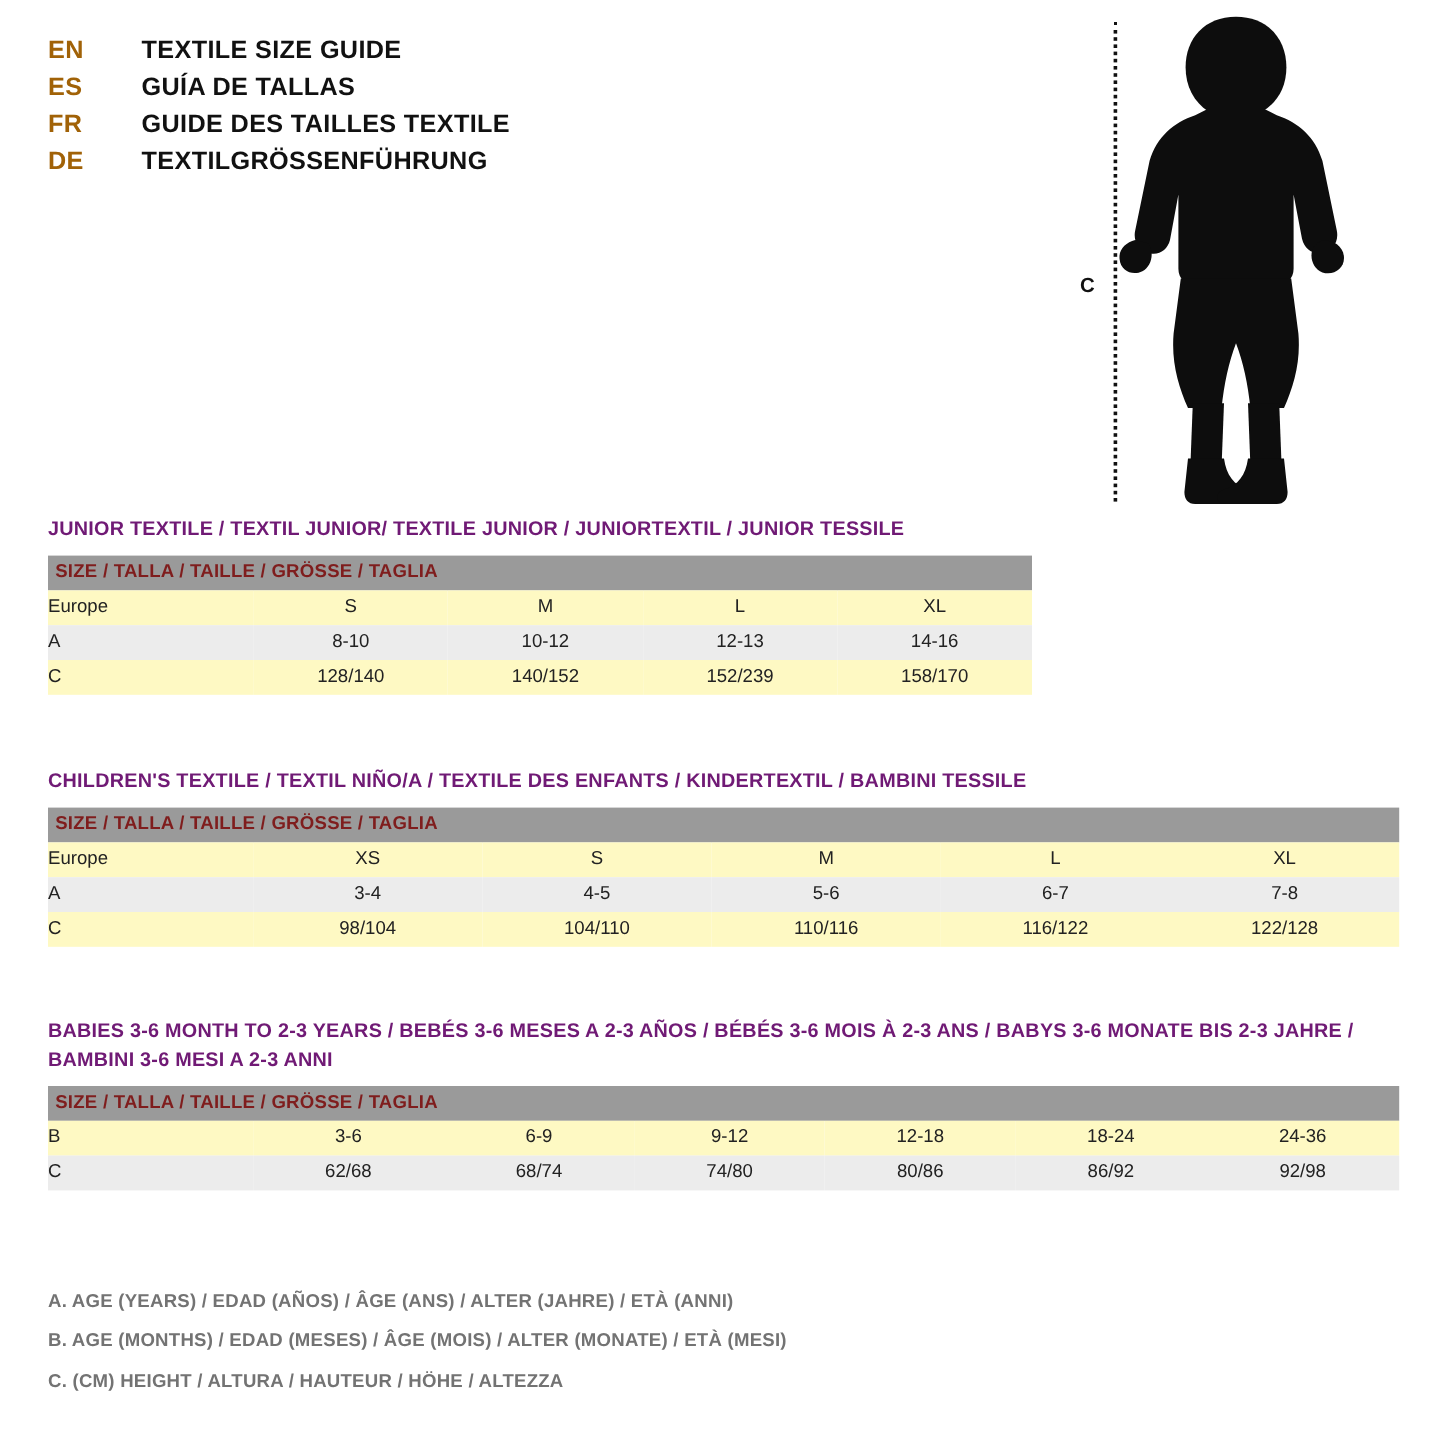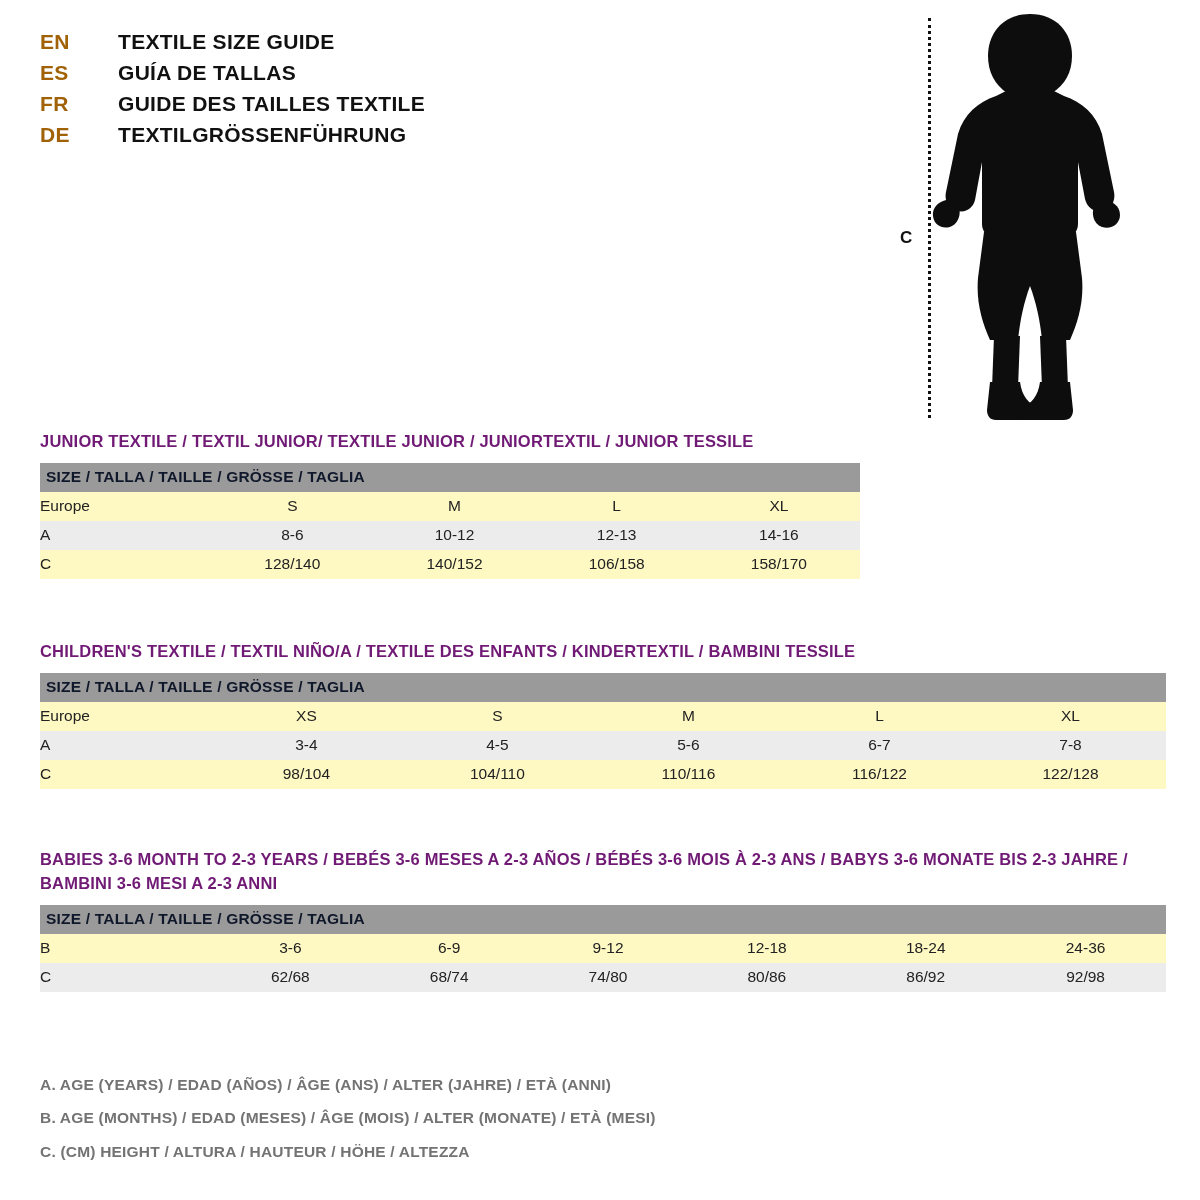--- a/index.html
+++ b/index.html
@@ -97,21 +97,21 @@
     color: #222;
   }
   table.size-table td {
     padding: 0;
     height: 29px;
     vertical-align: middle;
     white-space: nowrap;
   }
   .hdr-band td {
     background: #9a9a9a;
-    color: #0f172a;
+    color: #7f1d1d;
     font-weight: bold;
     font-size: 15.5px;
     letter-spacing: 0.2px;
     height: 27px;
   }
   .hdr-band .label-cell {
     padding-left: 6px;
   }
   .row-white td { background: #fef9c3; }
   .row-gray td  { background: #ececec; }
@@ -208,30 +208,30 @@
       </tr>
       <tr class="row-white">
         <td class="label-cell" style="width:170px;">Europe</td>
         <td class="val-cell" style="width:161px;">S</td>
         <td class="val-cell" style="width:161px;">M</td>
         <td class="val-cell" style="width:161px;">L</td>
         <td class="val-cell" style="width:161px;">XL</td>
       </tr>
       <tr class="row-gray">
         <td class="label-cell">A</td>
-        <td class="val-cell">8-6</td>
+        <td class="val-cell">8-10</td>
         <td class="val-cell">10-12</td>
         <td class="val-cell">12-13</td>
         <td class="val-cell">14-16</td>
       </tr>
       <tr class="row-white">
         <td class="label-cell">C</td>
         <td class="val-cell">128/140</td>
         <td class="val-cell">140/152</td>
-        <td class="val-cell">106/158</td>
+        <td class="val-cell">152/239</td>
         <td class="val-cell">158/170</td>
       </tr>
     </tbody>
       </table>
   </div>
 
   <div class="section" style="top:640px;">
     <div class="section-title">CHILDREN'S TEXTILE / TEXTIL NIÑO/A / TEXTILE DES ENFANTS / KINDERTEXTIL / BAMBINI TESSILE</div>
     <table class="size-table">
       <tbody>

